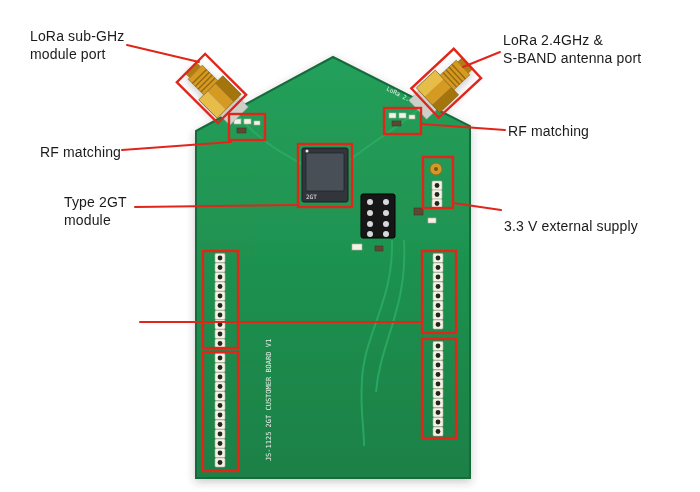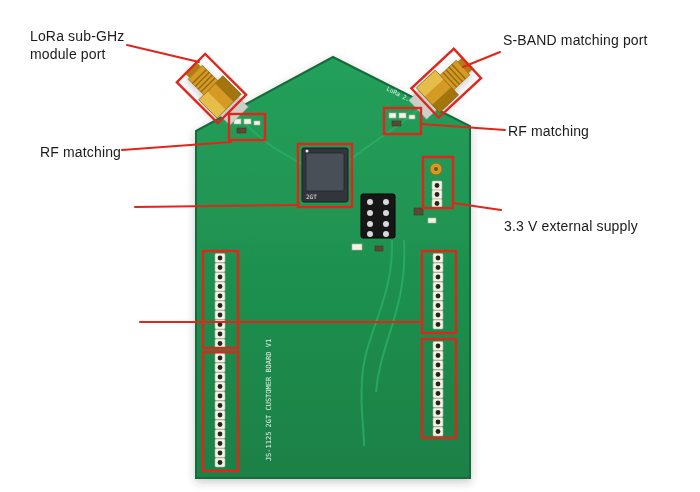--- a/index.html
+++ b/index.html
@@ -192,30 +192,35 @@
       <line class="callout" x1="453" y1="203" x2="501" y2="210"></line>
     </g>
   </svg>
 
   <div class="label" style="left:30px;top:27px">
     <span class="ln">LoRa sub-GHz</span>
     <span class="ln">module port</span>
   </div>
 
   <div class="label" style="left:503px;top:31px">
-    <span class="ln">S-BAND matching port</span>
+    <span class="ln">LoRa 2.4GHz &amp;</span>
+    <span class="ln">S-BAND antenna port</span>
   </div>
 
   <div class="label" style="left:40px;top:143px">
     <span class="ln">RF matching</span>
   </div>
 
   <div class="label" style="left:508px;top:122px">
     <span class="ln">RF matching</span>
   </div>
 
+  <div class="label" style="left:64px;top:193px">
+    <span class="ln">Type 2GT</span>
+    <span class="ln">module</span>
+  </div>
 
   <div class="label" style="left:504px;top:217px">
     <span class="ln">3.3 V external supply</span>
   </div>
 
 
 </div>
 
 </body></html>

